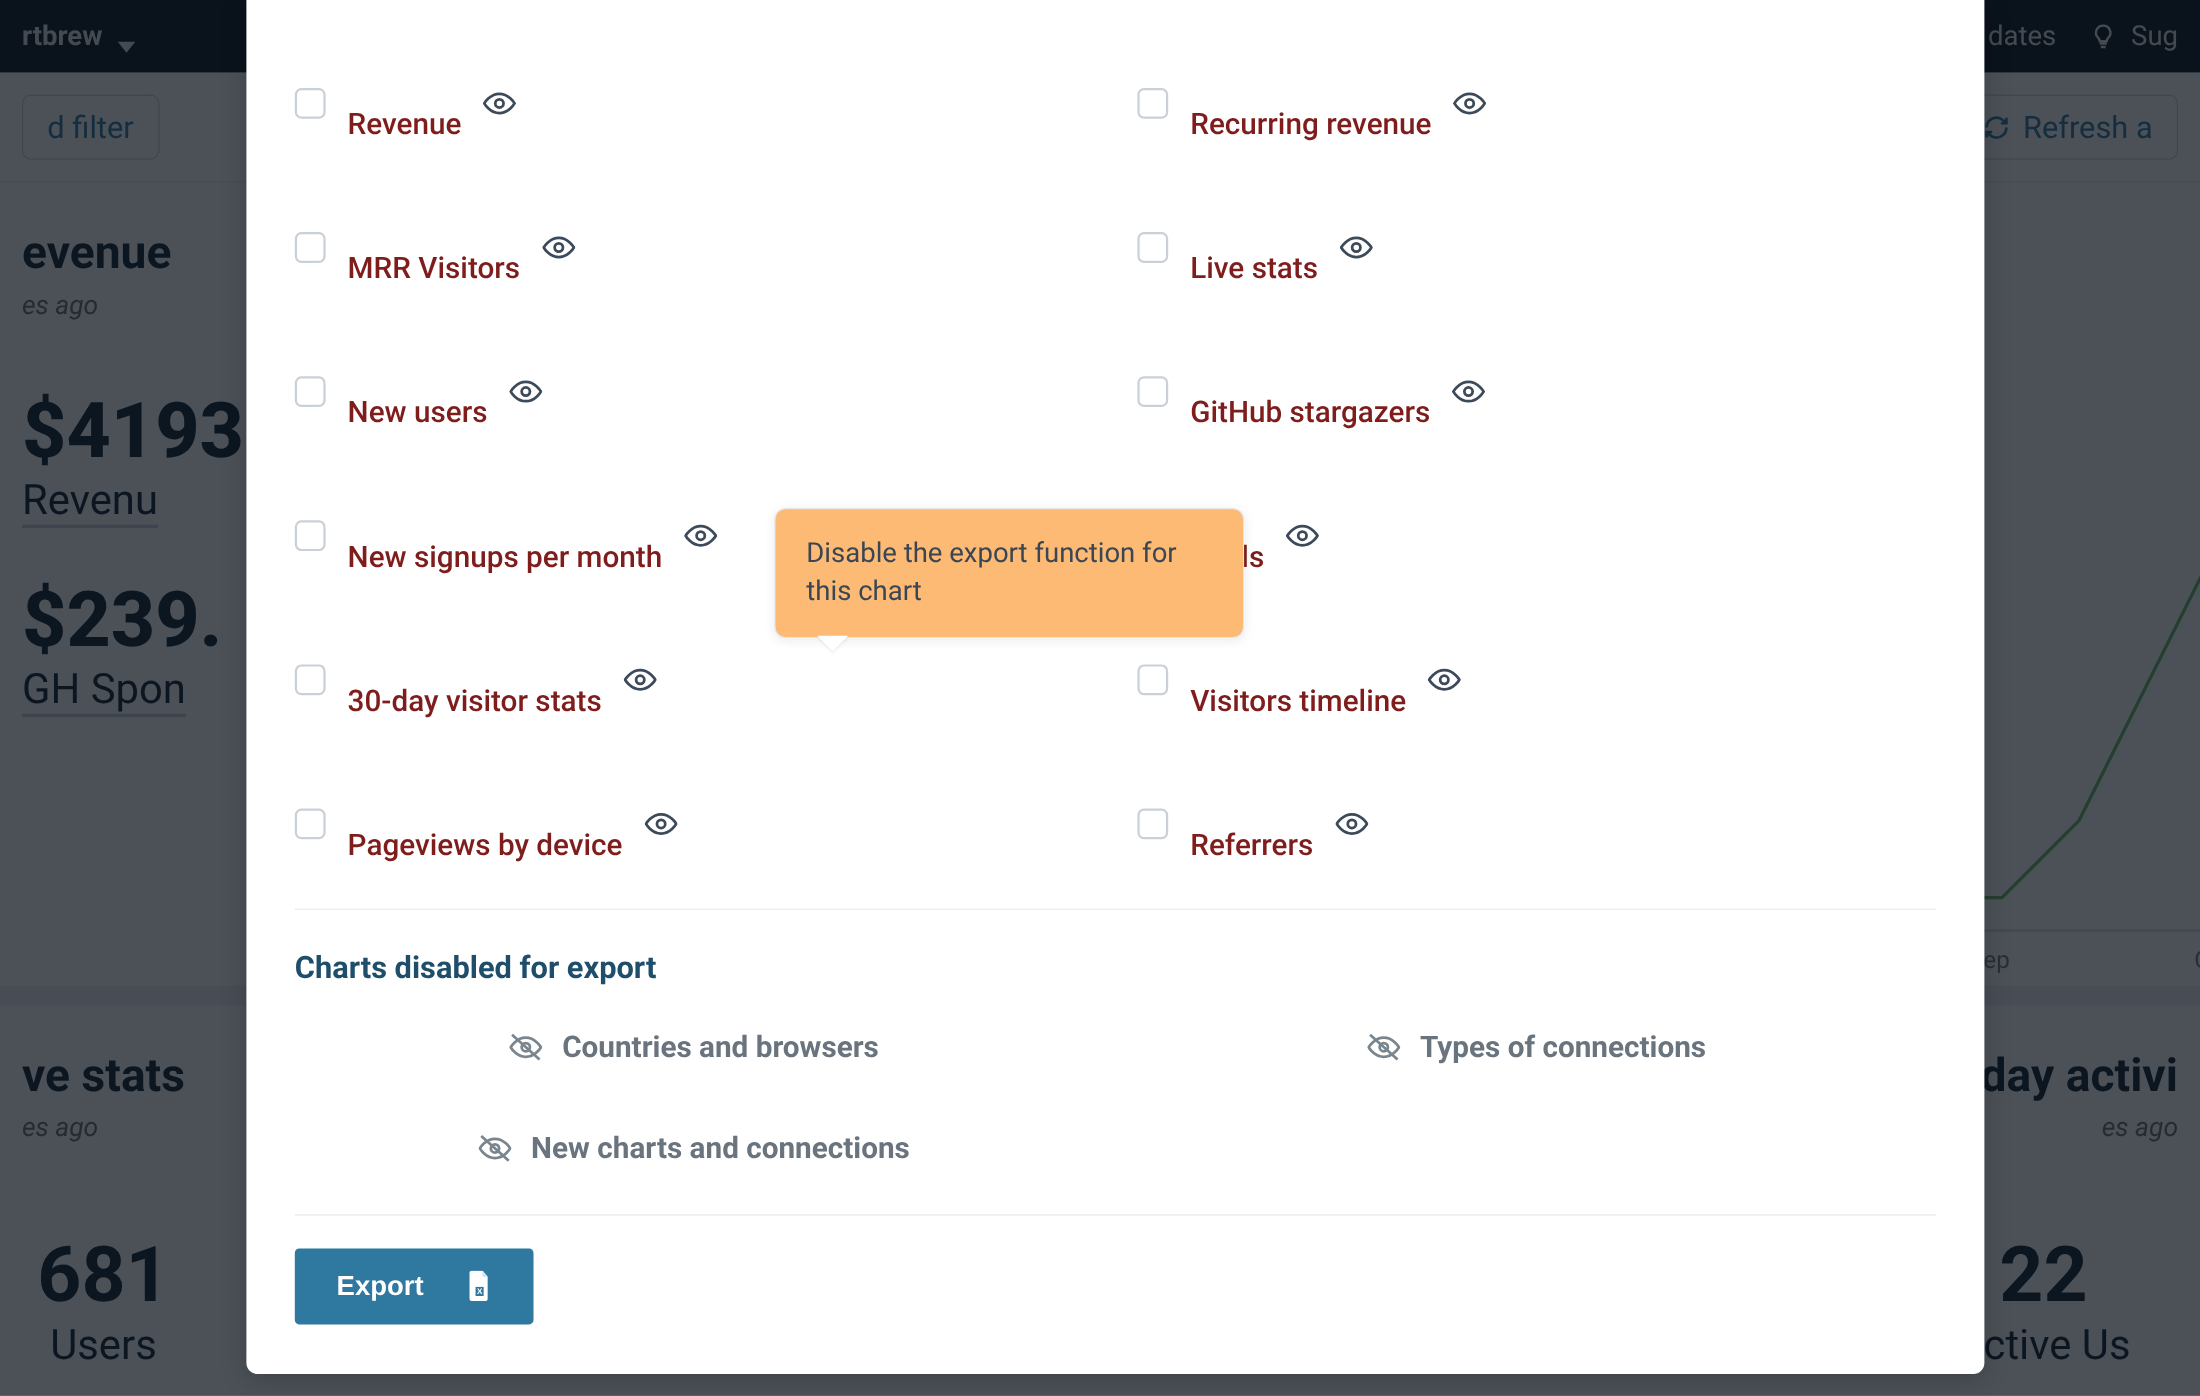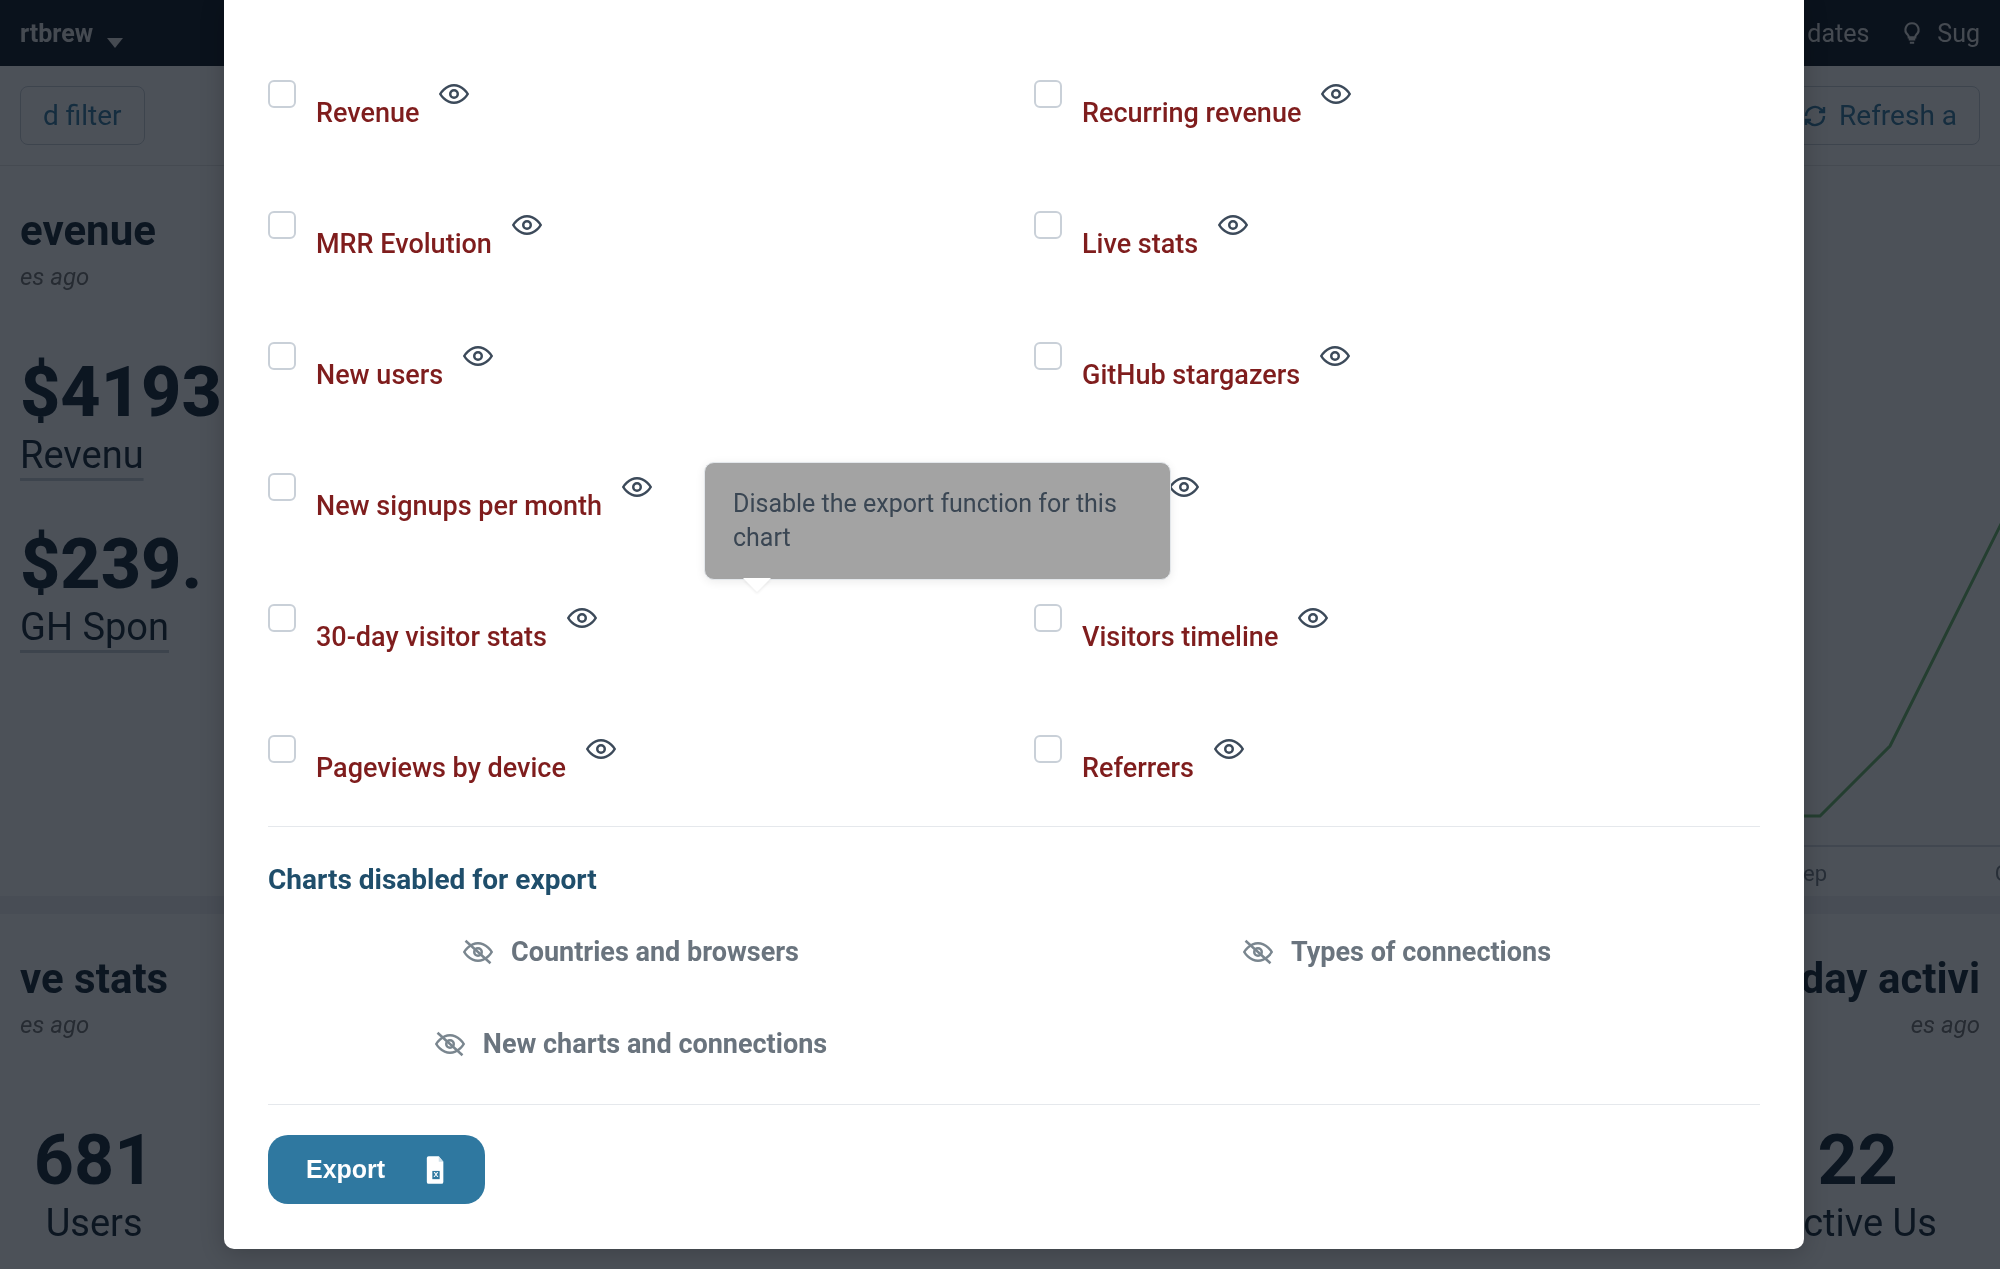--- a/index.html
+++ b/index.html
@@ -148,38 +148,38 @@
   }
 
   .divider2 {
     height:1px; background:#e5e8ec; border:none; margin:44px 0 30px 0;
   }
 
   .export-btn {
     background:#2f78a0;
     color:#fff;
     border:none;
-    border-radius:20px;
+    border-radius:4px;
     padding:20px 38px;
     font-size:25px;
     font-weight:700;
-    display:inline-flex; align-items:center; gap:40px;
+    display:inline-flex; gap:40px;
   }
   .file-icon { width:22px; height:28px; }
 
   .tooltip {
     position:absolute;
-    background:#a3a3a3;
+    background:#fdba74;
     border:1px solid #e3e7eb;
     border-radius:10px;
     box-shadow:0 2px 10px rgba(0,0,0,0.08);
     padding:24px 28px;
     font-size:25px;
     color:#3a4653;
-    width:467px;
+    width:427px;
     z-index:70;
     line-height:1.35;
   }
   .tooltip::after {
     content:"";
     position:absolute;
     bottom:-13px;
     left:38px;
     width:0;height:0;
     border-left:14px solid transparent;
@@ -320,21 +320,21 @@
       <div class="chart-item">
         <div class="checkbox"></div>
         <span class="chart-label">Recurring revenue</span>
         <svg class="eye-icon" viewBox="0 0 24 24" fill="none" stroke="currentColor" stroke-width="2">
           <path d="M1 12s4-7 11-7 11 7 11 7-4 7-11 7S1 12 1 12z"></path>
           <circle cx="12" cy="12" r="3"></circle>
         </svg>
       </div>
       <div class="chart-item">
         <div class="checkbox"></div>
-        <span class="chart-label">MRR Evolution</span>
+        <span class="chart-label">MRR Visitors</span>
         <svg class="eye-icon" viewBox="0 0 24 24" fill="none" stroke="currentColor" stroke-width="2">
           <path d="M1 12s4-7 11-7 11 7 11 7-4 7-11 7S1 12 1 12z"></path>
           <circle cx="12" cy="12" r="3"></circle>
         </svg>
       </div>
       <div class="chart-item">
         <div class="checkbox"></div>
         <span class="chart-label">Live stats</span>
         <svg class="eye-icon" viewBox="0 0 24 24" fill="none" stroke="currentColor" stroke-width="2">
           <path d="M1 12s4-7 11-7 11 7 11 7-4 7-11 7S1 12 1 12z"></path>

